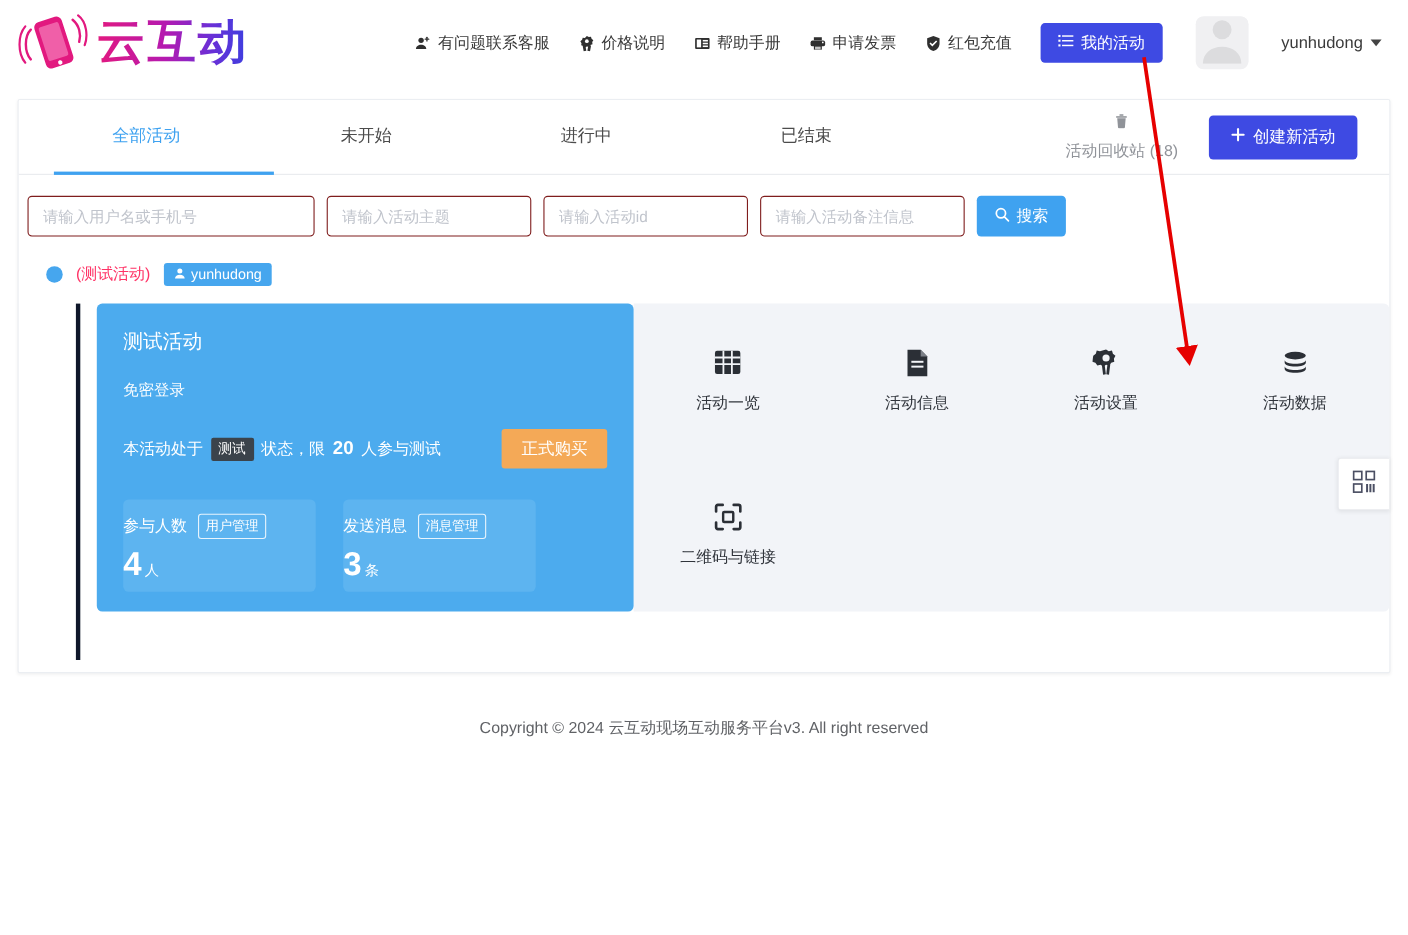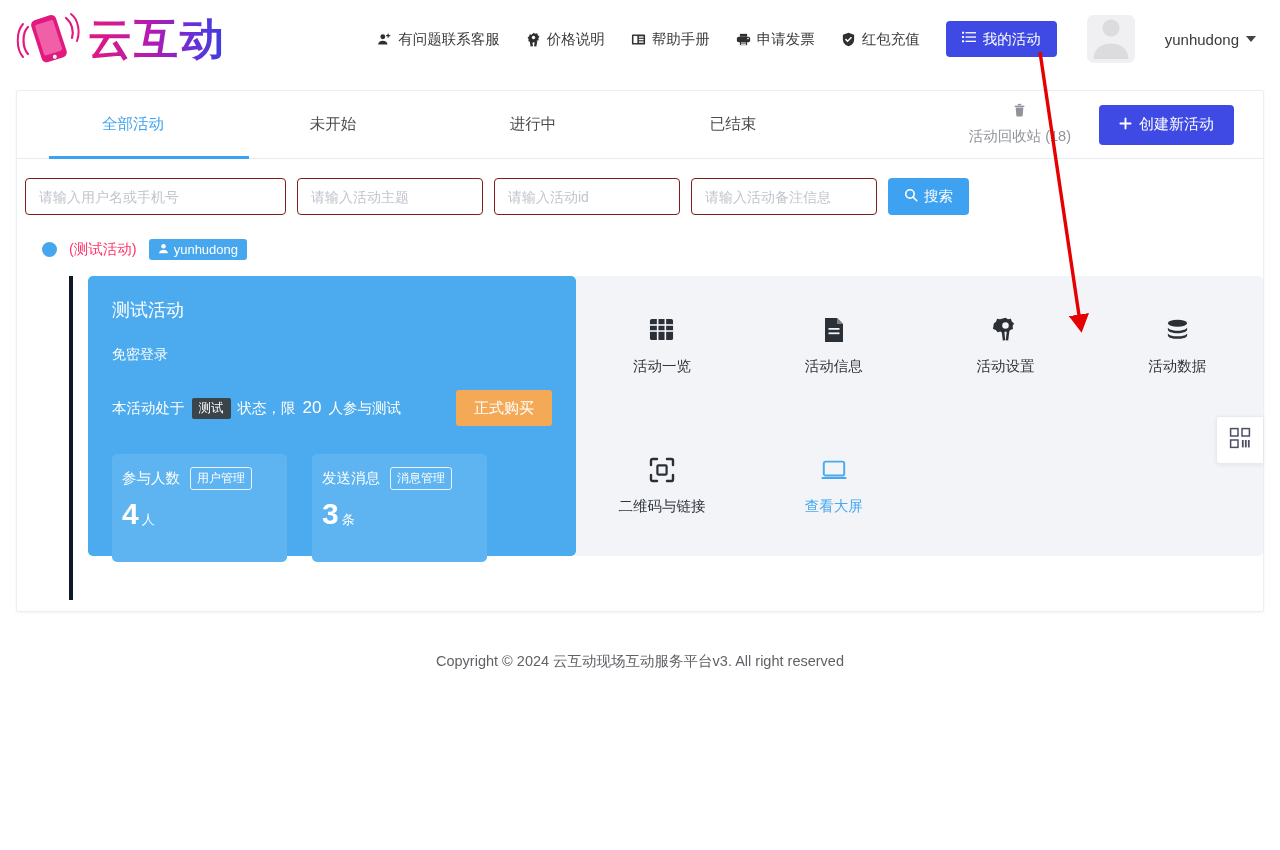--- a/index.html
+++ b/index.html
@@ -199,33 +199,33 @@
     flex: 0 0 488px;
   }
   .act-title { font-size: 18px; font-weight: normal; margin-bottom: 24px; }
   .act-sub { font-size: 14px; margin-bottom: 26px; opacity: .97; }
   .act-status-row { display: flex; align-items: center; }
   .act-status { font-size: 14.5px; display: flex; align-items: center; gap: 7px; }
   .badge-test {
     background: #3b434b; color: #fff;
     font-size: 12.5px; padding: 2px 7px; border-radius: 2px;
   }
-  .num-strong { font-size: 17px; font-weight: normal; }
+  .num-strong { font-size: 17px; font-weight: bold; }
   .btn-buy {
     margin-left: auto;
     background: #f4a957; color: #fff; border: none;
     border-radius: 3px; height: 36px; padding: 0 18px;
     font-size: 15px; cursor: pointer; font-family: inherit;
   }
   .stats { display: flex; gap: 25px; margin-top: 28px; }
   .stat {
-    width: 175px; height: 108px;
+    width: 175px; height: 84px;
     background: #5db4f0;
     border-radius: 5px;
-    padding: 13px 10px;
+    padding: 13px 0;
   }
   .stat-top { display: flex; align-items: center; gap: 10px; }
   .stat-label { font-size: 14.5px; }
   .stat-chip {
     border: 1px solid rgba(255,255,255,.85);
     border-radius: 3px;
     font-size: 12px; padding: 2px 6px;
     cursor: pointer;
   }
   .stat-val { margin-top: 9px; font-size: 30px; font-weight: bold; line-height: 1; }
@@ -555,29 +555,20 @@
               <path d="M2 8V3.6A1.6 1.6 0 0 1 3.6 2H8"></path>
               <path d="M18 2h4.4A1.6 1.6 0 0 1 24 3.6V8"></path>
               <path d="M24 18v4.4a1.6 1.6 0 0 1-1.6 1.6H18"></path>
               <path d="M8 24H3.6A1.6 1.6 0 0 1 2 22.4V18"></path>
               <rect x="8.4" y="8.4" width="9.2" height="9.2" rx="1" stroke-width="2.2"></rect>
             </svg>
           </span>
           <span>二维码与链接</span>
         </div>
 
-        <div class="action blue">
-          <span class="glyph">
-            <svg width="26" height="22" viewBox="0 0 28 22" fill="none" stroke="#4aa8ef" stroke-width="2.1" stroke-linecap="round" stroke-linejoin="round">
-              <rect x="3" y="2" width="22" height="15" rx="2"></rect>
-              <line x1="1.5" y1="19.6" x2="26.5" y2="19.6"></line>
-            </svg>
-          </span>
-          <span>查看大屏</span>
-        </div>
 
       </div>
     </div>
   </div>
 
   <div class="side-float">
     <span>
       <svg width="22" height="22" viewBox="0 0 22 22" fill="none" stroke="#4b4f63" stroke-width="1.5">
         <rect x="1.6" y="1.6" width="7.4" height="7.4"></rect>
         <rect x="13" y="1.6" width="7.4" height="7.4"></rect>

